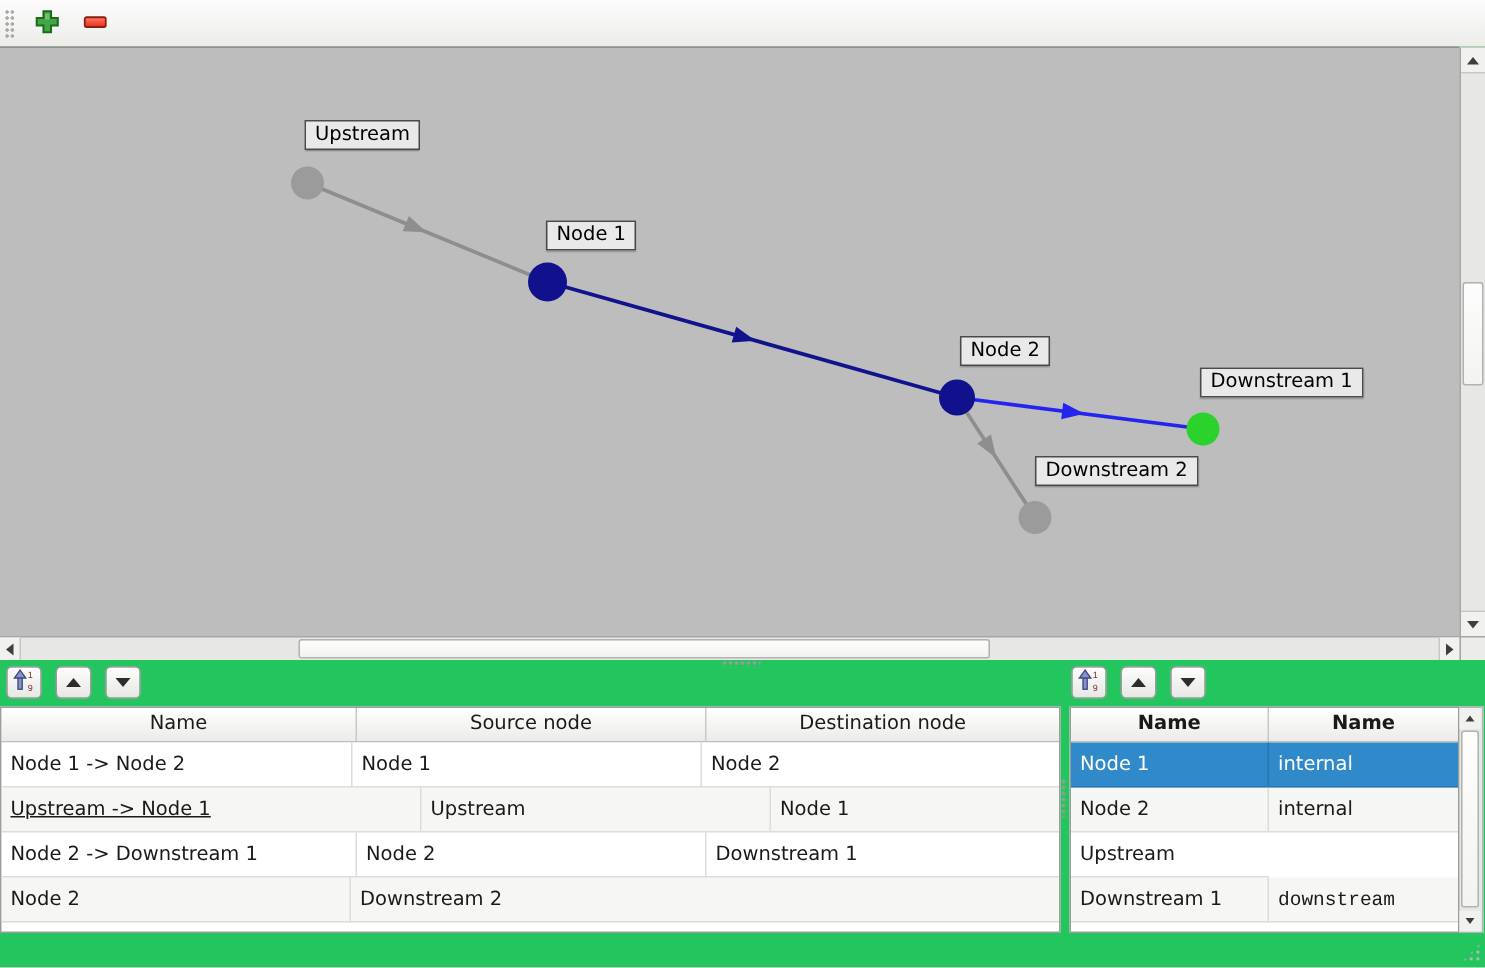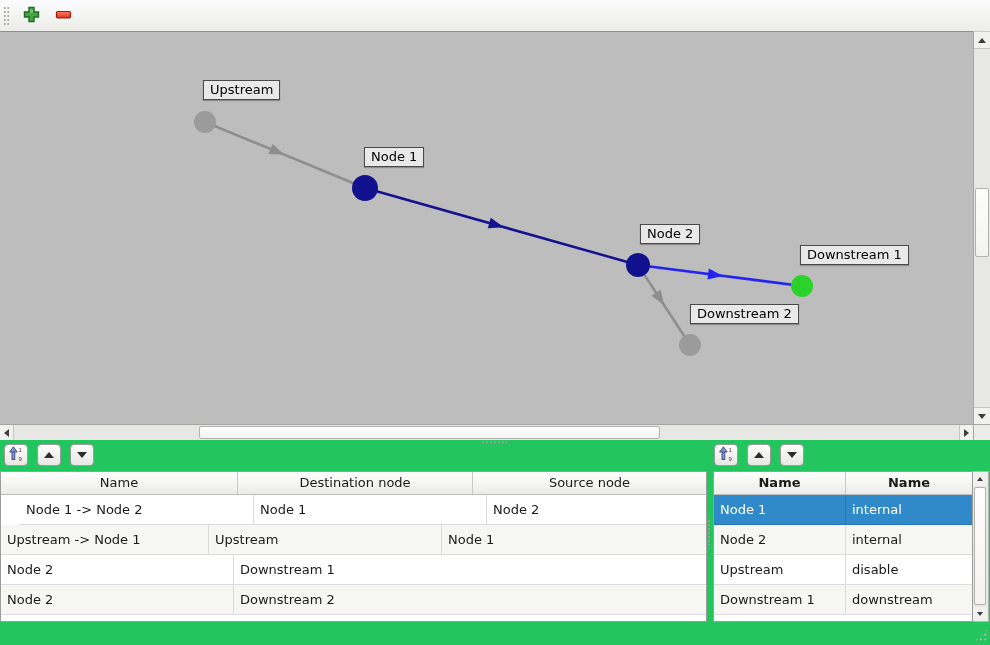--- a/index.html
+++ b/index.html
@@ -158,34 +158,35 @@
   <button class="mini-btn" style="left:37px;top:444px;">
       <span class="tri up"></span>
     </button>
   <button class="mini-btn" style="left:70px;top:444px;">
       <span class="tri down"></span>
     </button>
 
   <div id="edges-table" class="tbl" style="left:0;top:471px;width:707px;height:151px;">
       <div class="thead">
         <div class="th" style="width: 237px;">Name</div>
+        <div class="th" style="width: 233px;">Source node</div>
         <div class="th" style="width: 235px; flex: 1 1 0%;">Destination node</div>
-        <div class="th" style="width: 233px;">Source node</div>
       </div>
       <div class="trow">
-        <div class="td" style="width: 234px; margin-left: 19px;">Node 1 -&gt; Node 2</div>
+        <div class="td" style="width: 234px;">Node 1 -&gt; Node 2</div>
         <div class="td" style="width: 233px;">Node 1</div>
         <div class="td" style="width: 235px; flex: 1 1 0%;">Node 2</div>
       </div>
       <div class="trow odd">
-        <div class="td" style="width: 208px;">Upstream -&gt; Node 1</div>
+        <div class="td" style="width: 280px; text-decoration: underline;">Upstream -&gt; Node 1</div>
         <div class="td" style="width: 233px;">Upstream</div>
         <div class="td" style="width: 235px; flex: 1 1 0%;">Node 1</div>
       </div>
       <div class="trow">
+        <div class="td" style="width: 237px;">Node 2 -&gt; Downstream 1</div>
         <div class="td" style="width: 233px;">Node 2</div>
         <div class="td" style="width: 235px; flex: 1 1 0%;">Downstream 1</div>
       </div>
       <div class="trow odd">
         <div class="td" style="width: 233px;">Node 2</div>
         <div class="td" style="width: 235px; flex: 1 1 0%;">Downstream 2</div>
       </div>
     </div>
 
   <div id="vsplit-grip"></div>
@@ -215,25 +216,24 @@
       <div class="trow selected" style="background: rgb(48, 137, 200);">
         <div class="td" style="width: 132px;">Node 1</div>
         <div class="td" style="width: 126px; flex: 1 1 0%;">internal</div>
       </div>
       <div class="trow odd">
         <div class="td" style="width: 132px;">Node 2</div>
         <div class="td" style="width: 126px; flex: 1 1 0%;">internal</div>
       </div>
       <div class="trow">
         <div class="td" style="width: 132px;">Upstream</div>
-        <div class="td" style="width: 126px; flex: 1 1 0%;">disable</div>
       </div>
       <div class="trow odd">
         <div class="td" style="width: 132px;">Downstream 1</div>
-        <div class="td" style="width: 126px; flex: 1 1 0%;">downstream</div>
+        <div class="td" style="width: 126px; flex: 1 1 0%; font-family: Liberation Mono, monospace;">downstream</div>
       </div>
     </div>
 
   <div id="ntbl-scroll" class="sb">
     <div class="sb-btn" style="left:0;top:0;width:14px;height:14px;">
         <span class="tri up" style="border-left-width:3.5px;border-right-width:3.5px;border-bottom-width:4.5px;"></span>
       </div>
     <div class="sb-thumb" style="left:1px;top:15px;width:12px;height:118px;"></div>
     <div class="sb-btn" style="left:0;bottom:0;width:14px;height:14px;">
         <span class="tri down" style="border-left-width:3.5px;border-right-width:3.5px;border-top-width:4.5px;"></span>

